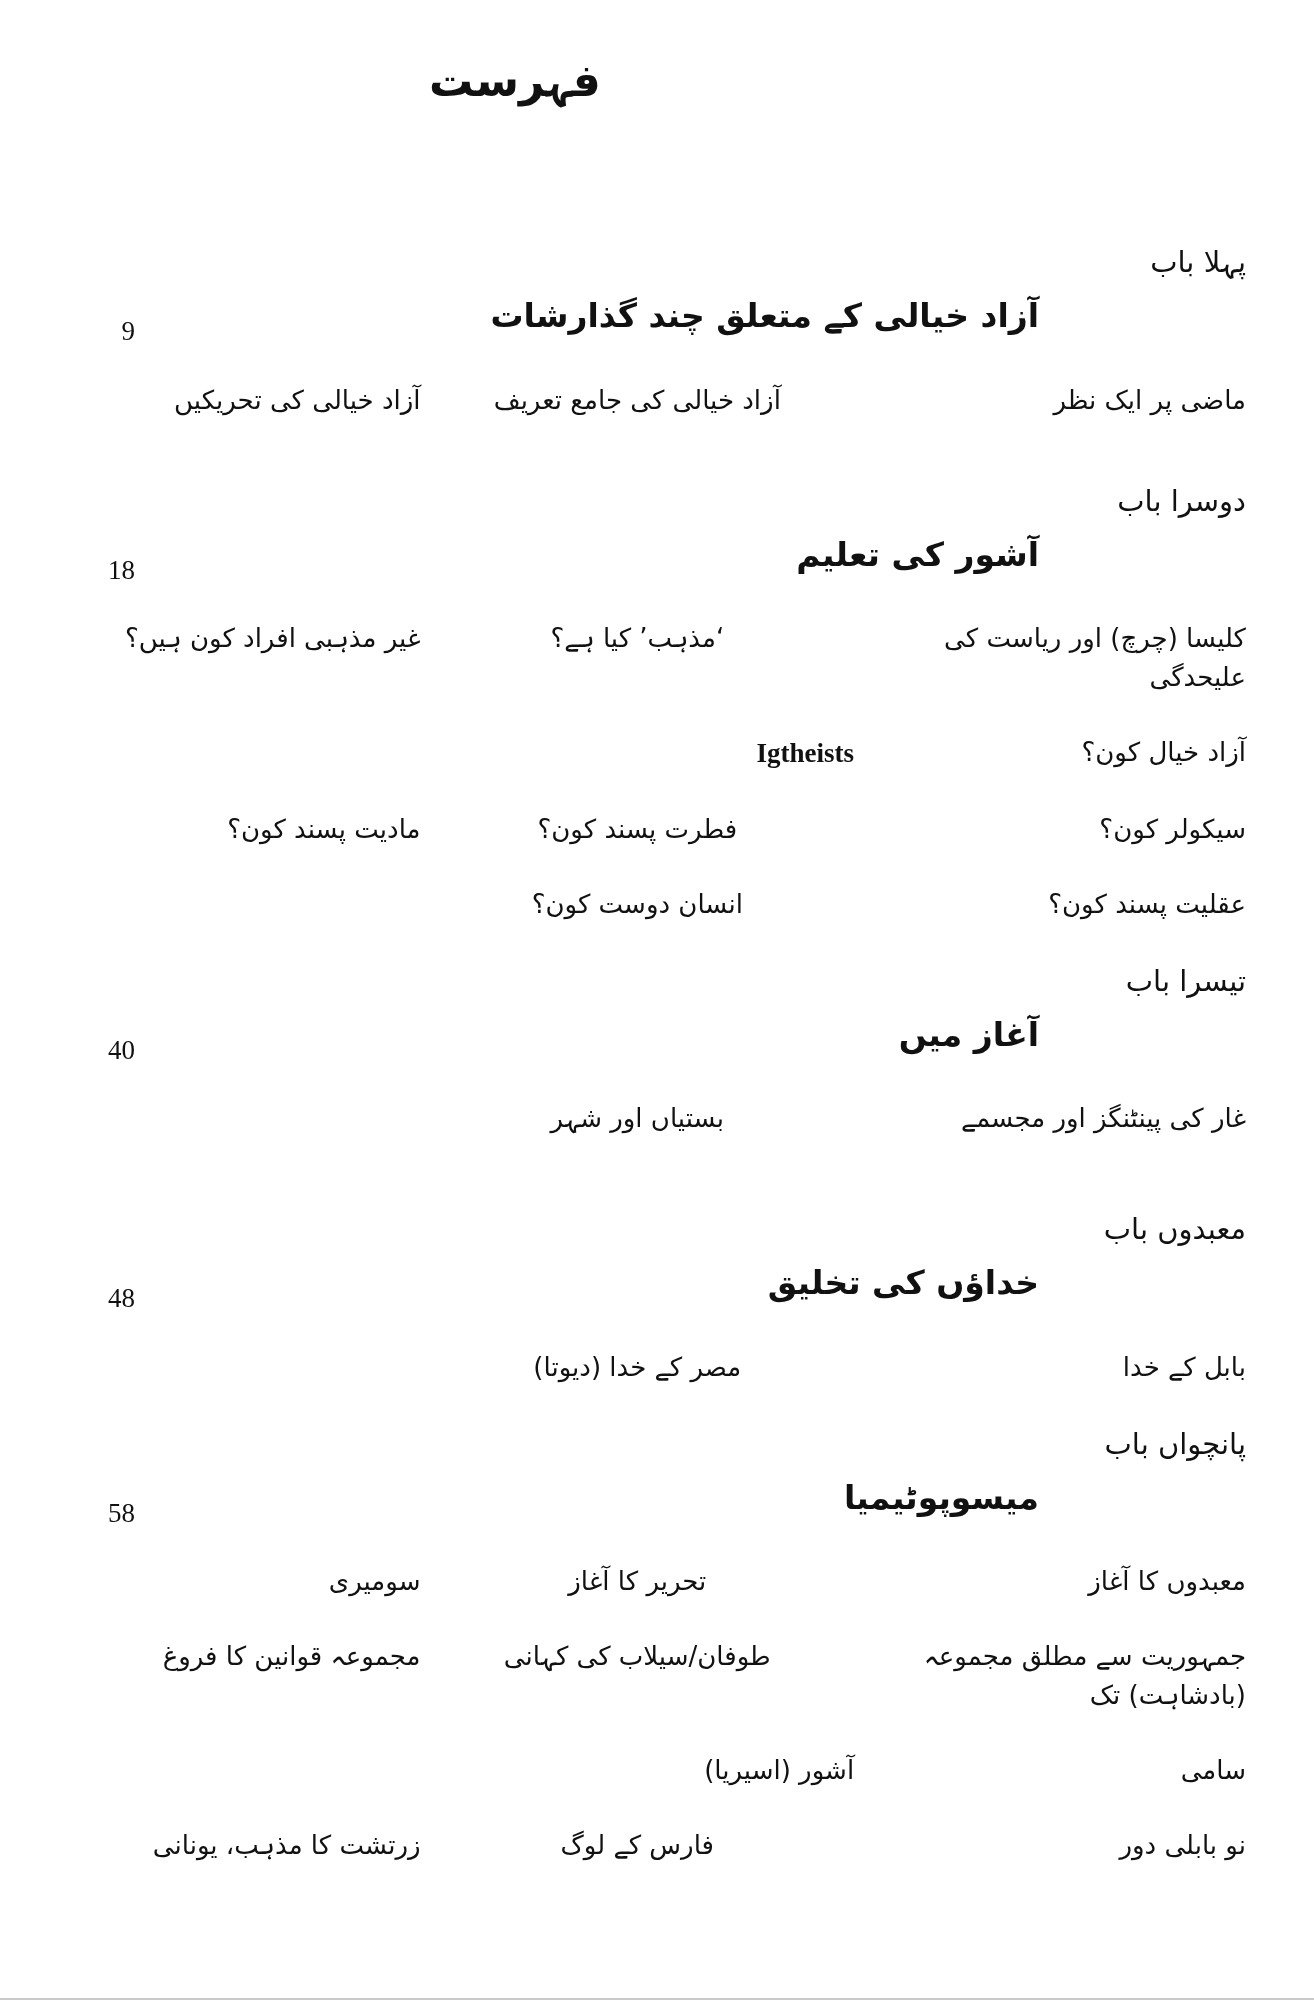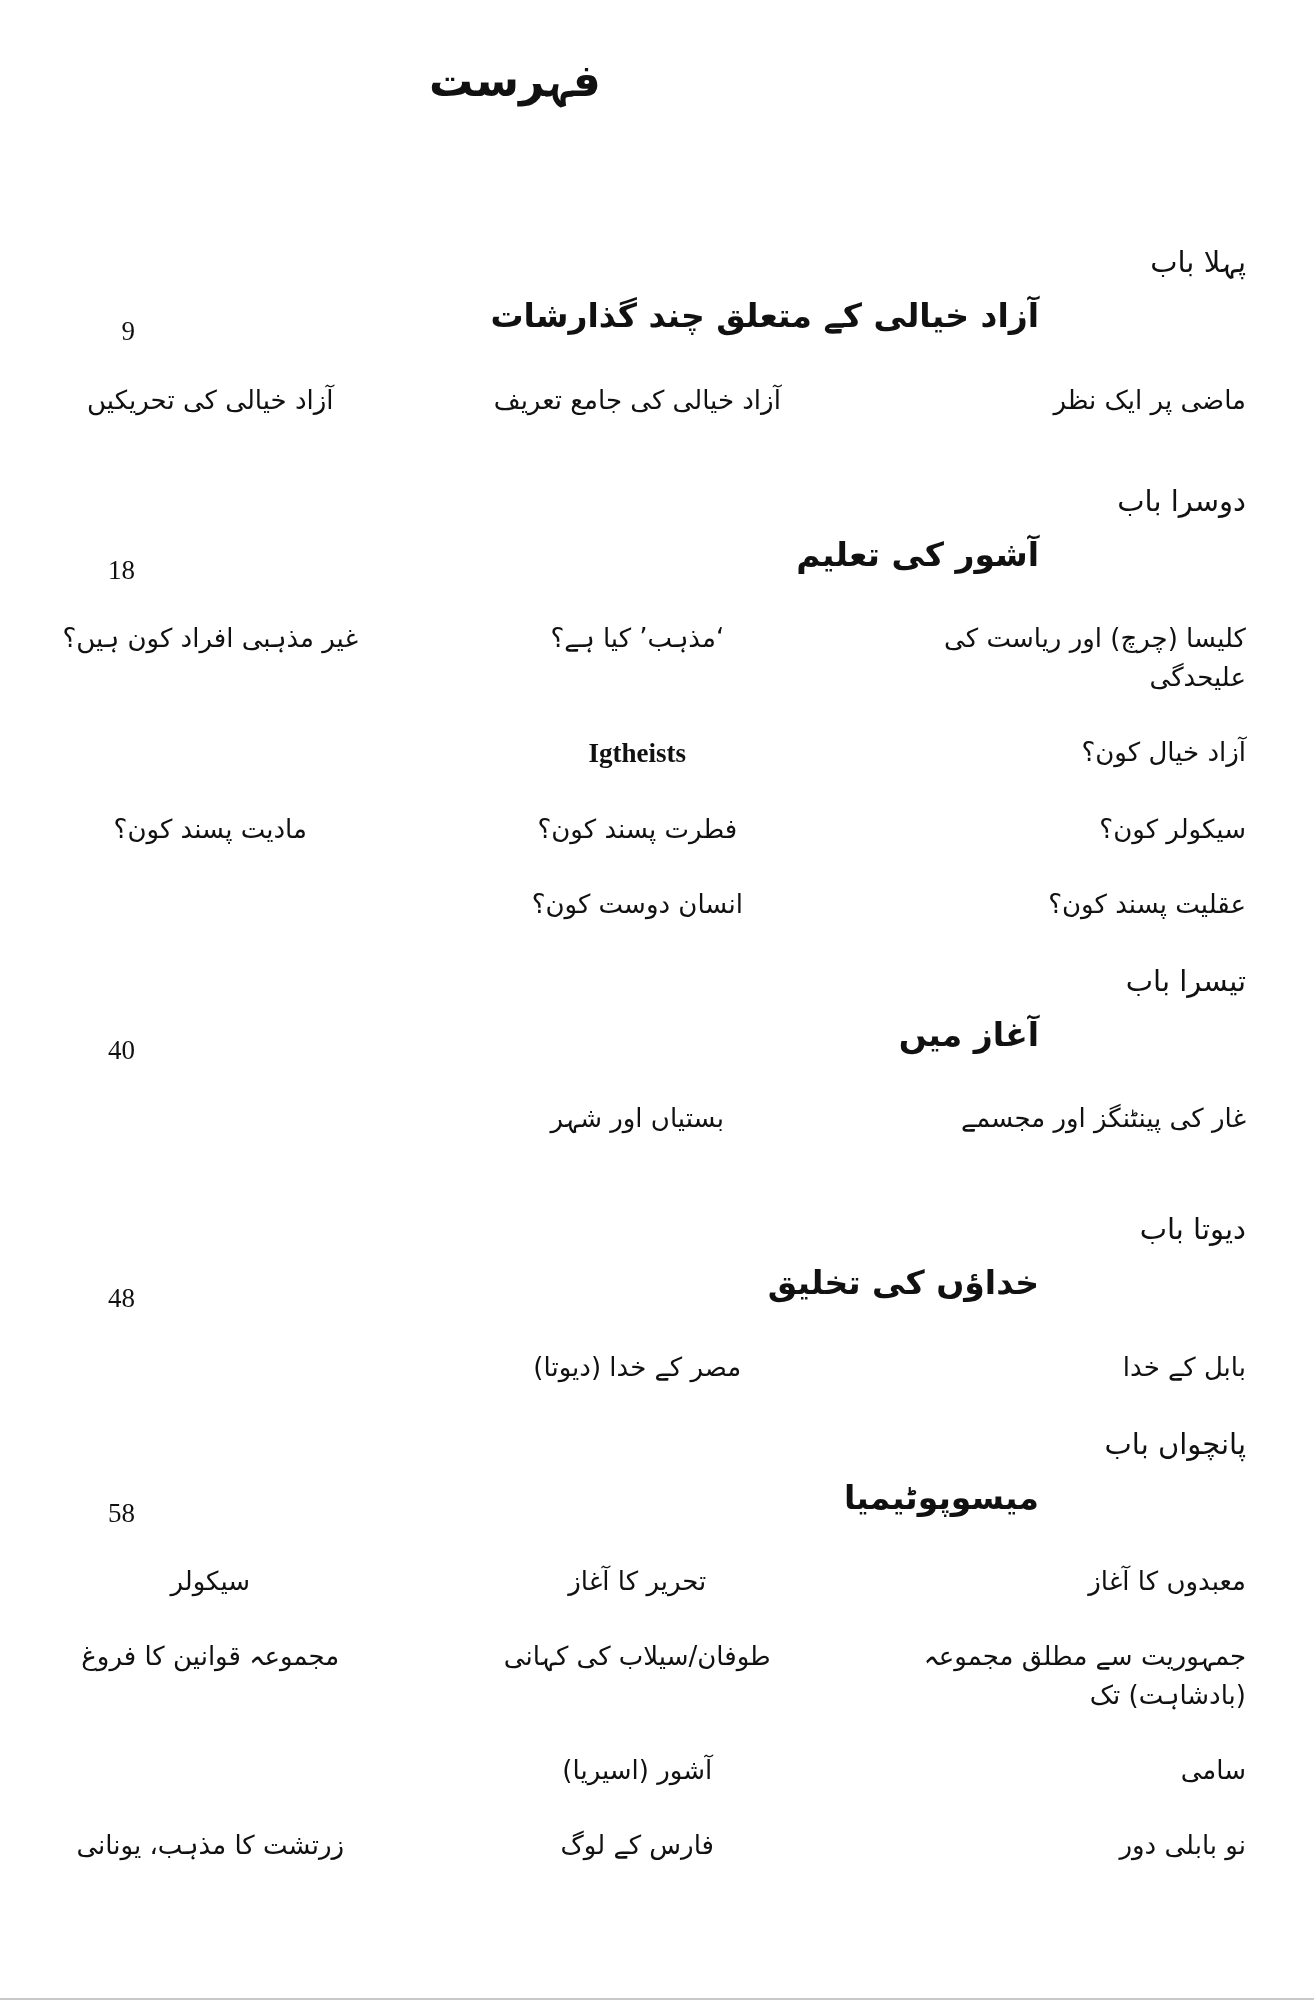--- a/index.html
+++ b/index.html
@@ -29,21 +29,21 @@
     text-align:right;margin-left:0;margin-right:275px;font-weight:bold;
     font-size:33px;line-height:1.5;
   }
   .rows{margin-top:40px;}
   .row{
     display:grid;direction:rtl;grid-template-columns:35% 33% 32%;
     font-size:26px;line-height:1.5;margin-bottom:36px;
   }
   .row .c1{text-align:right;padding-right:68px;}
   .row .c2{text-align:center;}
-  .row .c3{text-align:center;}
+  .row .c3{text-align:right;}
   .latin-bold{
     font-weight:bold;font-family:"Liberation Serif",serif;font-size:27px;direction:ltr;
   }
   .scan-line{
     position:absolute;left:0;bottom:0;width:100%;height:2px;background:#c9c9c9;
   }
 </style>
 </head>
 <body>
 
@@ -102,21 +102,21 @@
   <div class="rows">
     <div class="row">
       <div class="c1">غار کی پینٹنگز اور مجسمے</div>
       <div class="c2">بستیاں اور شہر</div>
       <div class="c3"></div>
     </div>
   </div>
 </div>
 
 <div class="ch ch4">
-  <div class="label">دیوتا باب</div>
+  <div class="label">معبدوں باب</div>
   <div class="head-row">
     <span class="num">48</span>
     <div class="htitle">خداؤں کی تخلیق</div>
   </div>
   <div class="rows">
     <div class="row">
       <div class="c1">بابل کے خدا</div>
       <div class="c2">مصر کے خدا (دیوتا)</div>
       <div class="c3"></div>
     </div>
@@ -126,21 +126,21 @@
 <div class="ch ch5">
   <div class="label">پانچواں باب</div>
   <div class="head-row">
     <span class="num">58</span>
     <div class="htitle">میسوپوٹیمیا</div>
   </div>
   <div class="rows">
     <div class="row">
       <div class="c1">معبدوں کا آغاز</div>
       <div class="c2">تحریر کا آغاز</div>
-      <div class="c3">سیکولر</div>
+      <div class="c3">سومیری</div>
     </div>
     <div class="row">
       <div class="c1">جمہوریت سے مطلق مجموعہ (بادشاہت) تک</div>
       <div class="c2">طوفان/سیلاب کی کہانی</div>
       <div class="c3">مجموعہ قوانین کا فروغ</div>
     </div>
     <div class="row">
       <div class="c1">سامی</div>
       <div class="c3">آشور (اسیریا)</div>
     </div>

